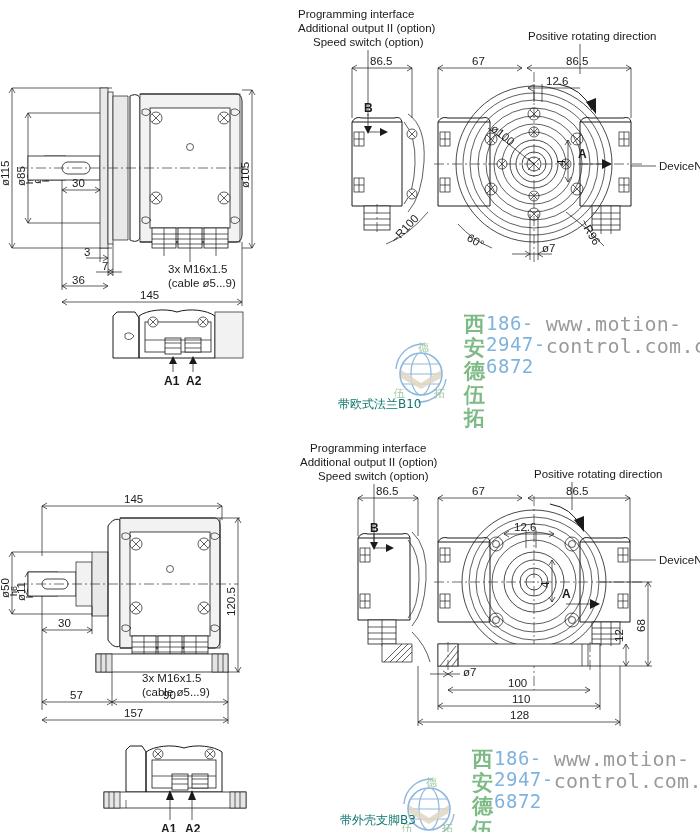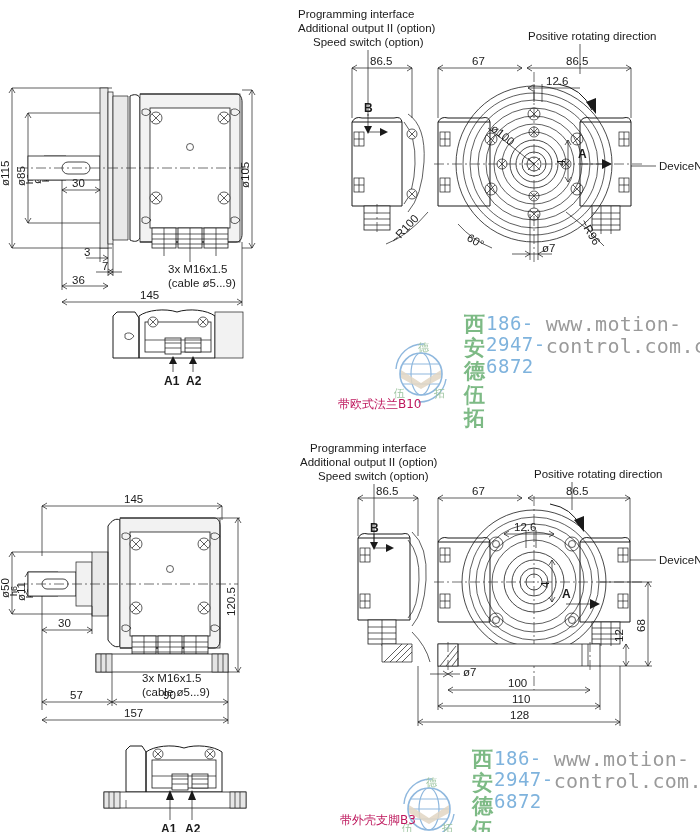--- a/index.html
+++ b/index.html
@@ -22,21 +22,21 @@
   .lbl{font-size:11.5px;fill:#1a1a1a;font-family:"Liberation Sans",sans-serif;}
   .lbl-b{font-size:12px;fill:#1a1a1a;font-weight:bold;font-family:"Liberation Sans",sans-serif;}
   .lbl-s{font-size:9px;fill:#1a1a1a;font-family:"Liberation Sans",sans-serif;}
   .note{font-size:11.5px;fill:#1a1a1a;font-family:"Liberation Sans",sans-serif;}
   
   .wm{position:absolute;display:flex;align-items:center;gap:10px;}
   .wm-text{display:flex;flex-direction:row;line-height:1.12;}
   .wm-cn{font-size:21px;color:#7dba85;font-weight:bold;letter-spacing:1px;font-family:"DejaVu Sans",sans-serif;}
   .wm-ph{font-size:19px;color:#7fb3dd;letter-spacing:0.5px;font-family:"DejaVu Sans Mono","Liberation Mono",monospace;}
   .wm-url{font-size:20px;color:#9a9a9a;letter-spacing:0.3px;font-family:"DejaVu Sans Mono","Liberation Mono",monospace;}
-  .caption{position:absolute;font-size:12px;color:#be185d;font-family:"DejaVu Sans",sans-serif;}
+  .caption{position:absolute;font-size:12px;color:#0f766e;font-family:"DejaVu Sans",sans-serif;}
 </style>
 </head>
 <body>
 
 <div class="fig" style="left:0px;top:60px;">
 <svg width="290" height="245" viewBox="0 0 290 245">
 
   <line class="dim" x1="12" y1="22" x2="12" y2="182"></line>
   <path class="dim" d="M9,27 L12,22 L15,27"></path>
   <path class="dim" d="M9,177 L12,182 L15,177"></path>

